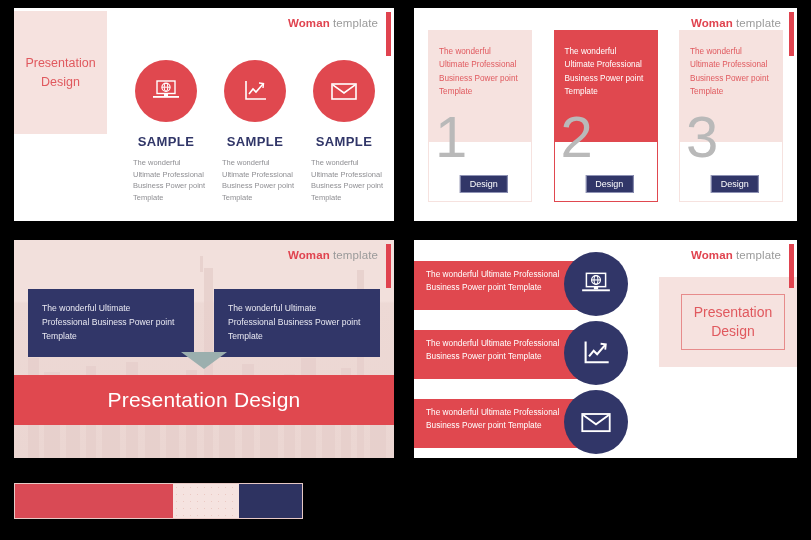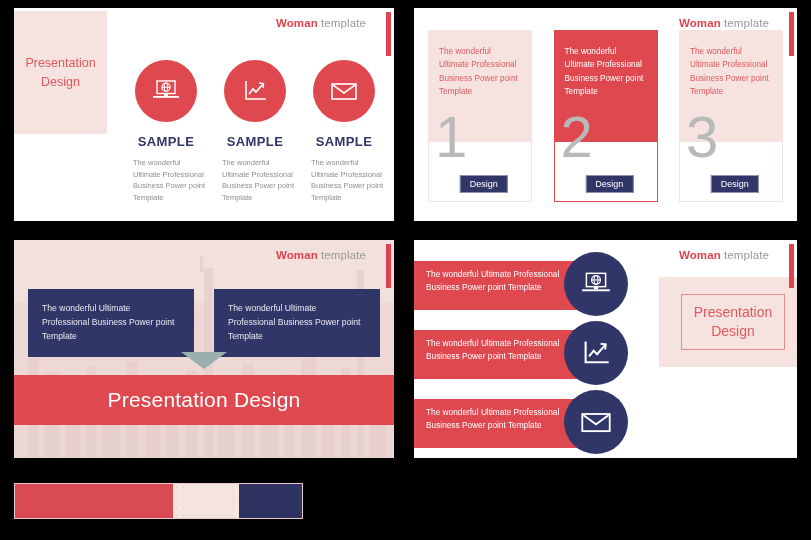--- a/index.html
+++ b/index.html
@@ -17,21 +17,21 @@
     background: #ffffff;
     overflow: hidden;
   }
   .slide-1 { left: 14px;  top: 8px;   width: 380px; height: 213px; }
   .slide-2 { left: 414px; top: 8px;   width: 383px; height: 213px; }
   .slide-3 { left: 14px;  top: 240px; width: 380px; height: 218px; }
   .slide-4 { left: 414px; top: 240px; width: 383px; height: 218px; }
 
   
   .brand {
-    position: absolute; top: 9px; right: 28px;
+    position: absolute; top: 9px; right: 16px;
     font-size: 11.5px; letter-spacing: .1px; white-space: nowrap;
     z-index: 6;
   }
   .brand .b-woman { color: #E0434F; font-weight: bold; }
   .brand .b-template { color: #9a9a9a; font-weight: normal; }
   .brand-bar {
     position: absolute; top: 4px; right: 3px;
     width: 5px; height: 44px; background: #E0434F; z-index: 6;
   }
 

